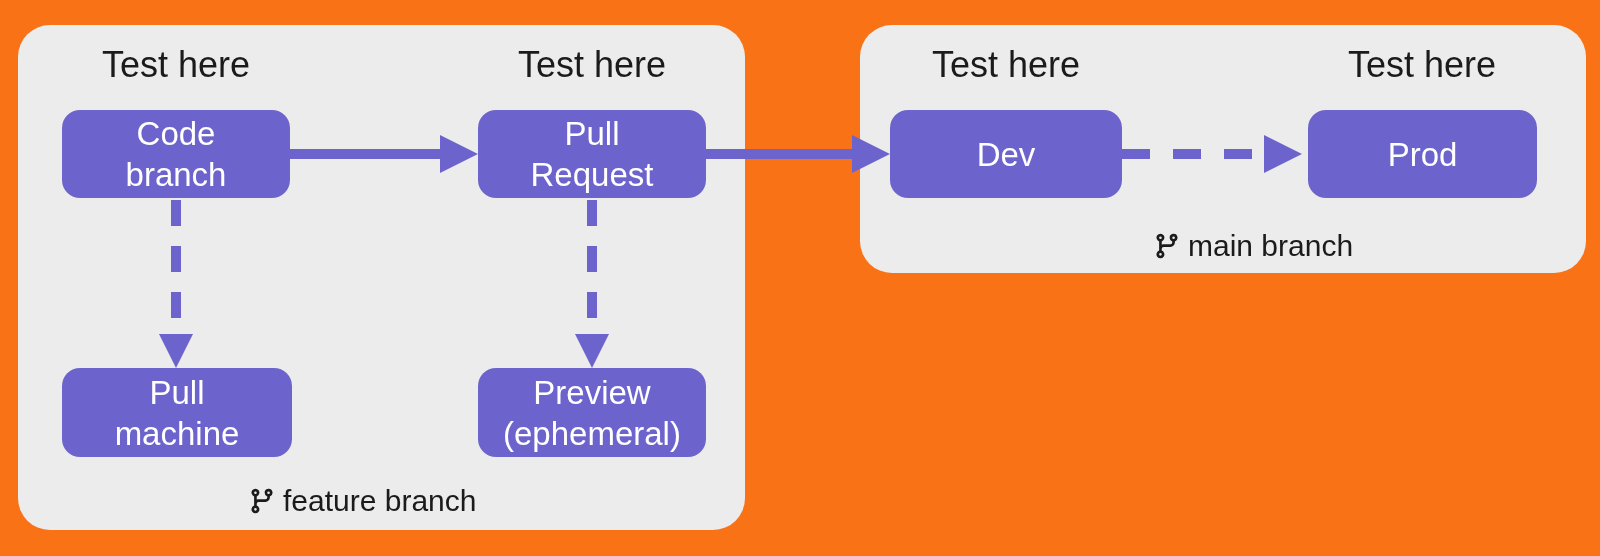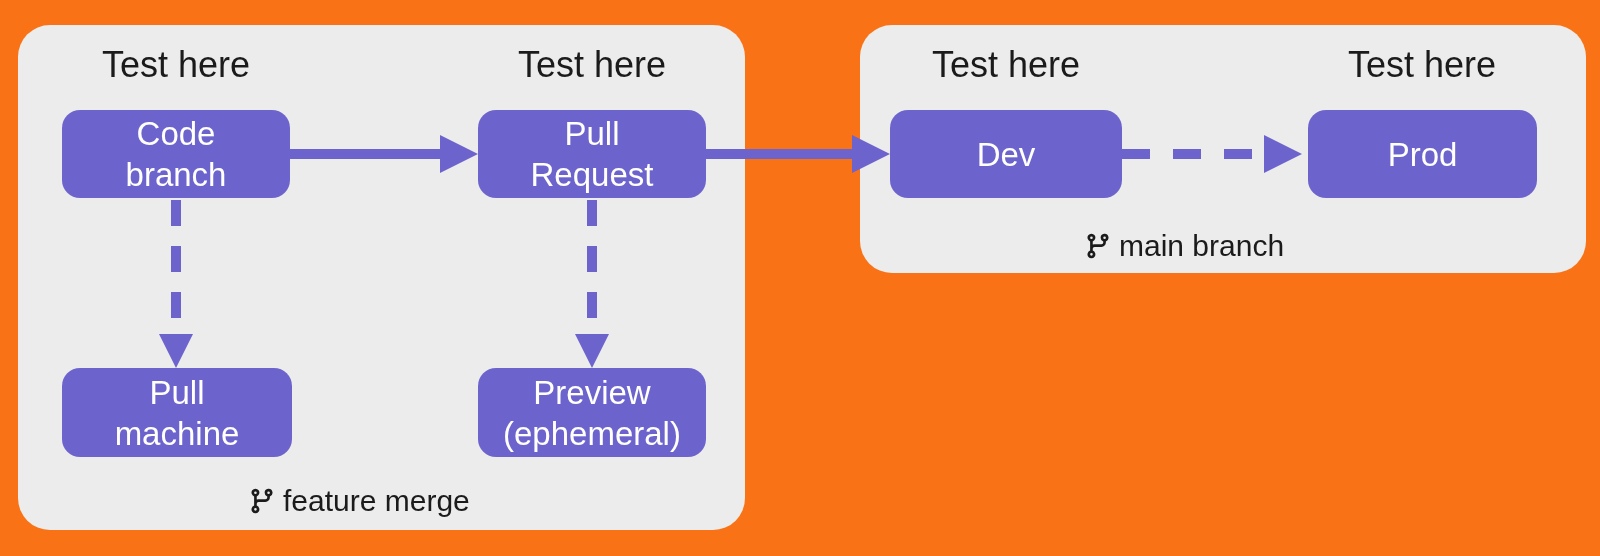--- a/index.html
+++ b/index.html
@@ -51,21 +51,21 @@
   .shaft-v1{left:171px;top:200px;height:134px;} .head-v1{left:159px;top:334px;}
   .shaft-v2{left:587px;top:200px;height:134px;} .head-v2{left:575px;top:334px;}
 
   .edge-label{position:absolute;left:734px;top:168px;width:130px;
     font-size:30px;text-align:center;white-space:nowrap;}
 
   .branch-label{position:absolute;display:flex;align-items:center;gap:7px;
     font-size:30px;white-space:nowrap;}
   .branch-label svg{width:28px;height:28px;fill:var(--ink);flex:0 0 auto;}
   .branch-feature{left:248px;top:484px;}
-  .branch-main{left:1084px;top:229px;}
+  .branch-main{left:1153px;top:229px;}
 </style>
 </head>
 <body>
 
 <div class="canvas">
 
   <div class="group group-feature"></div>
   <div class="group group-main"></div>
 
   <div class="test-label test-1">Test here</div>
@@ -108,21 +108,21 @@
   </div>
   <div class="node node-preview">
     <span>Preview</span>
     <span>(ephemeral)</span>
   </div>
 
   <div class="branch-label branch-feature">
     <svg viewBox="0 0 16 16" aria-hidden="true">
       <path d="M9.5 3.25a2.25 2.25 0 1 1 3 2.122V6A2.5 2.5 0 0 1 10 8.5H6a1 1 0 0 0-1 1v1.128a2.251 2.251 0 1 1-1.5 0V5.372a2.25 2.25 0 1 1 1.5 0v1.836A2.493 2.493 0 0 1 6 7h4a1 1 0 0 0 1-1v-.628A2.25 2.25 0 0 1 9.5 3.25Zm-6 0a.75.75 0 1 0 1.5 0 .75.75 0 0 0-1.5 0Zm8.25-.75a.75.75 0 1 0 0 1.5.75.75 0 0 0 0-1.5ZM4.25 12a.75.75 0 1 0 0 1.5.75.75 0 0 0 0-1.5Z"></path>
     </svg>
-    <span>feature merge</span>
+    <span>feature branch</span>
   </div>
   <div class="branch-label branch-main">
     <svg viewBox="0 0 16 16" aria-hidden="true">
       <path d="M9.5 3.25a2.25 2.25 0 1 1 3 2.122V6A2.5 2.5 0 0 1 10 8.5H6a1 1 0 0 0-1 1v1.128a2.251 2.251 0 1 1-1.5 0V5.372a2.25 2.25 0 1 1 1.5 0v1.836A2.493 2.493 0 0 1 6 7h4a1 1 0 0 0 1-1v-.628A2.25 2.25 0 0 1 9.5 3.25Zm-6 0a.75.75 0 1 0 1.5 0 .75.75 0 0 0-1.5 0Zm8.25-.75a.75.75 0 1 0 0 1.5.75.75 0 0 0 0-1.5ZM4.25 12a.75.75 0 1 0 0 1.5.75.75 0 0 0 0-1.5Z"></path>
     </svg>
     <span>main branch</span>
   </div>
 
 </div>
 

